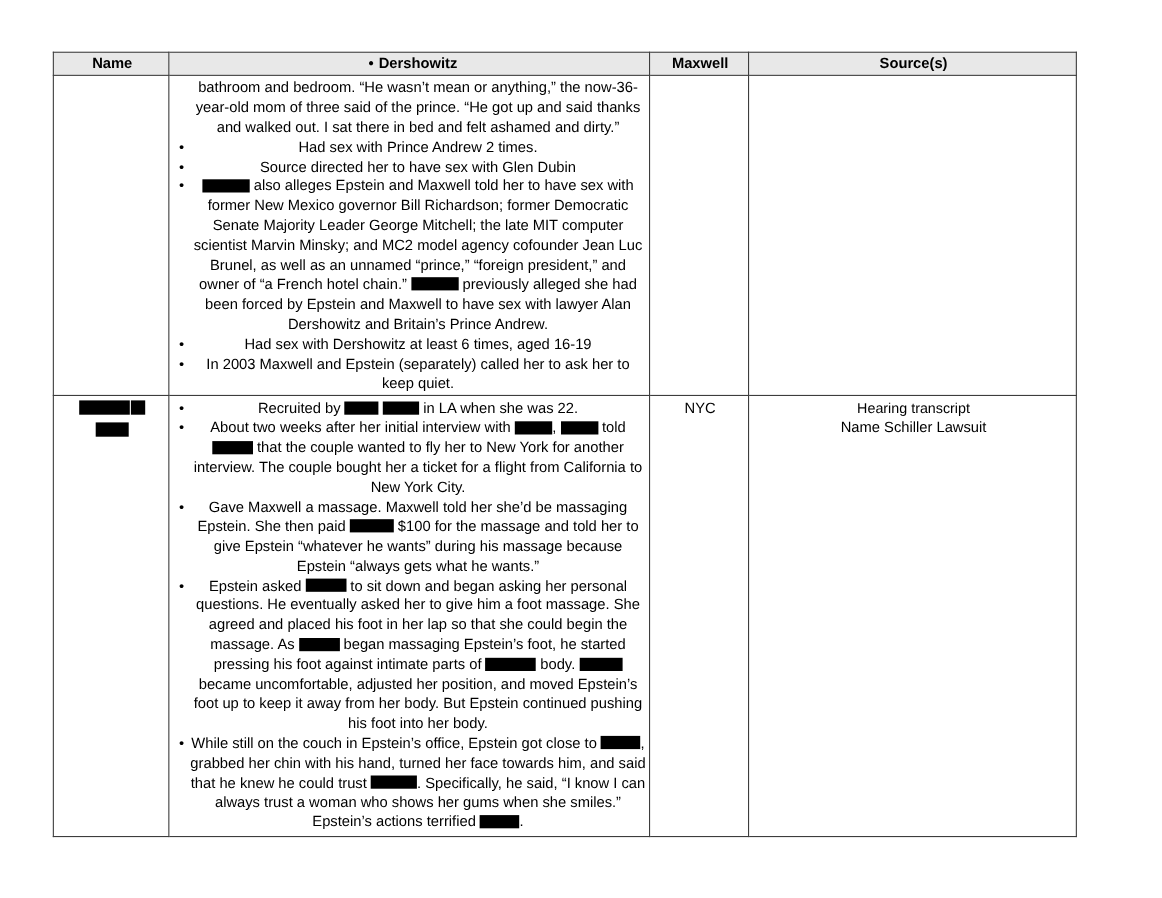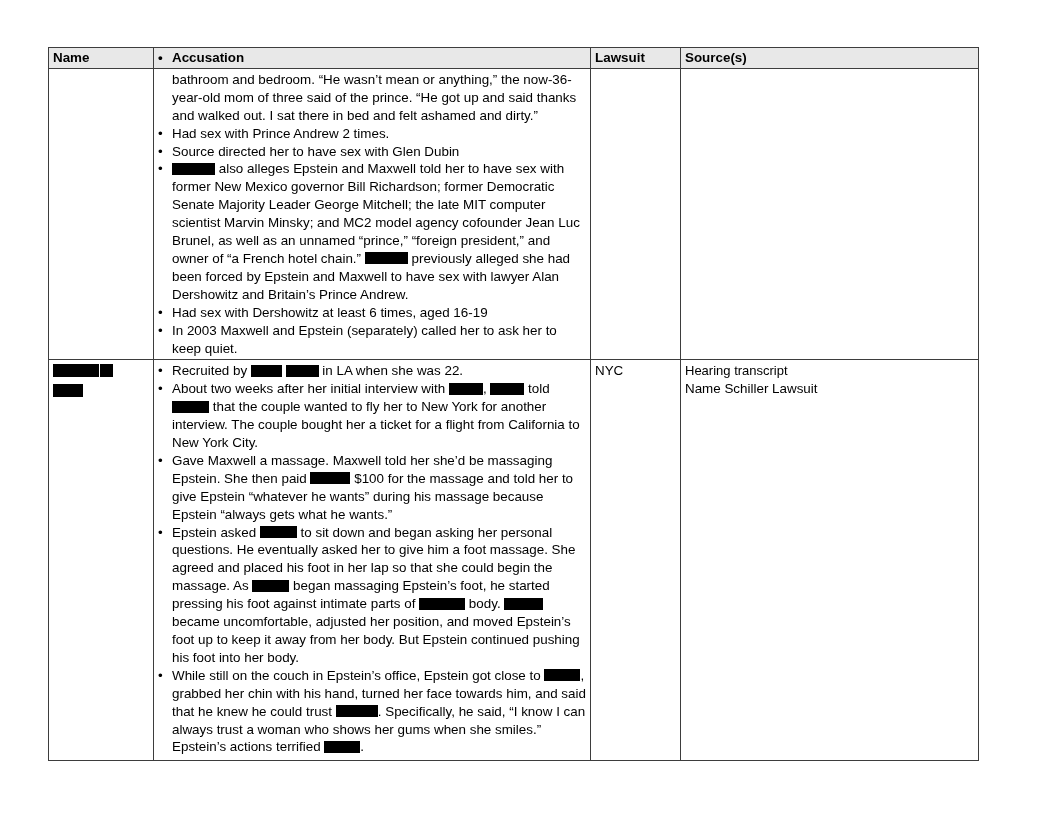--- a/index.html
+++ b/index.html
@@ -15,21 +15,21 @@
   }
   .doc-table col.c-name{width:105px;}
   .doc-table col.c-acc{width:437px;}
   .doc-table col.c-loc{width:90px;}
   .doc-table col.c-src{width:298px;}
   .doc-table th,.doc-table td{
     border:1.5px solid #3d3d3d;
     vertical-align:top;
     padding:2px 2px 2px 4px;
     font-size:13.4px;line-height:17.9px;
-    text-align:left;
+    text-align:center;
   }
   .doc-table thead th{
     background:#e8e8e8;
     font-weight:bold;
     height:15px;
     padding-top:1px;padding-bottom:1px;
   }
   tbody tr.row-0 td{height:283px;margin-left:13px;}
   tbody tr.row-1 td{height:396px;}
   .dot{display:inline-block;width:14px;flex:0 0 14px;}
@@ -55,24 +55,24 @@
         <col class="c-acc">
         <col class="c-loc">
         <col class="c-src">
     </colgroup>
     <thead>
       <tr>
         <th>
           <span class="hdr-label">Name</span>
         </th>
         <th>
-          <span class="dot">•</span><span class="hdr-label">Accusation</span>
+          <span class="dot">•</span><span class="hdr-label">Dershowitz</span>
         </th>
         <th>
-          <span class="hdr-label">Lawsuit</span>
+          <span class="hdr-label">Maxwell</span>
         </th>
         <th>
           <span class="hdr-label">Source(s)</span>
         </th>
       </tr>
     </thead>
     <tbody id="table-body">
         <tr class="row-0">
           <td></td>
           <td>

